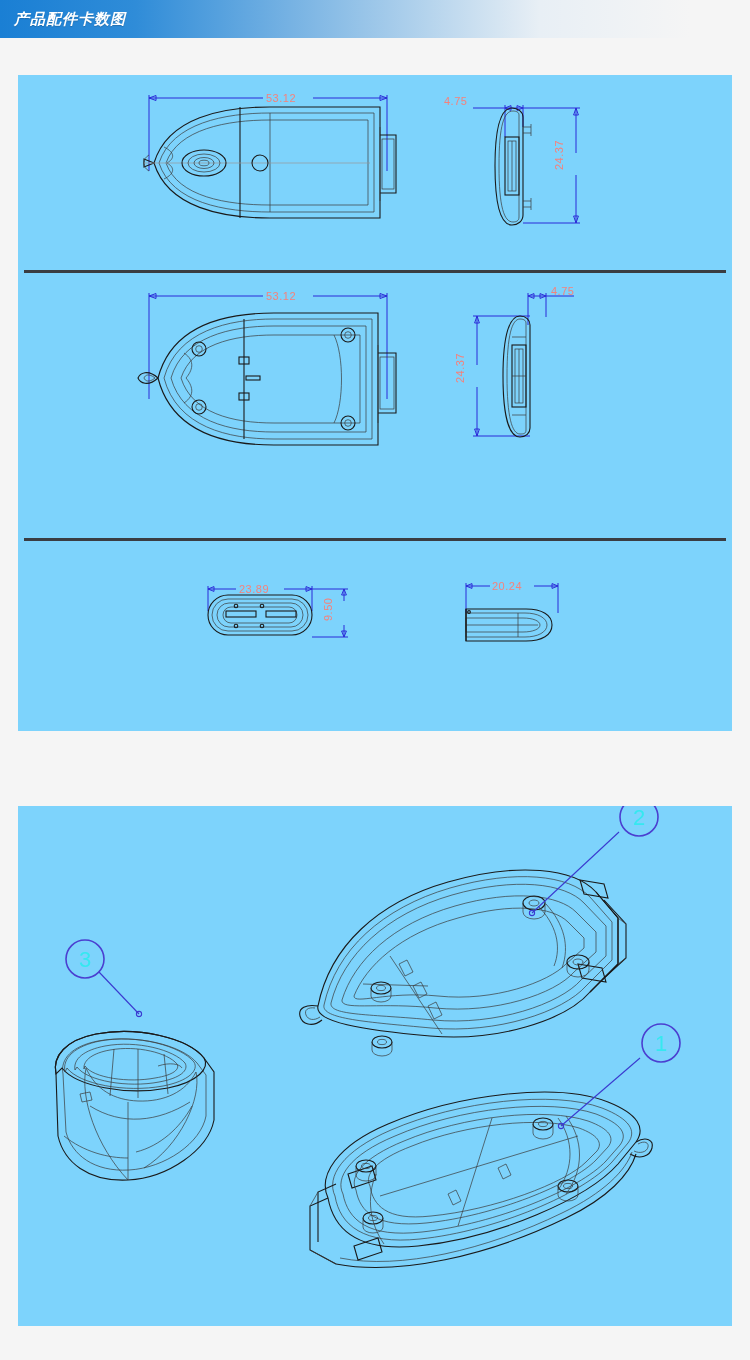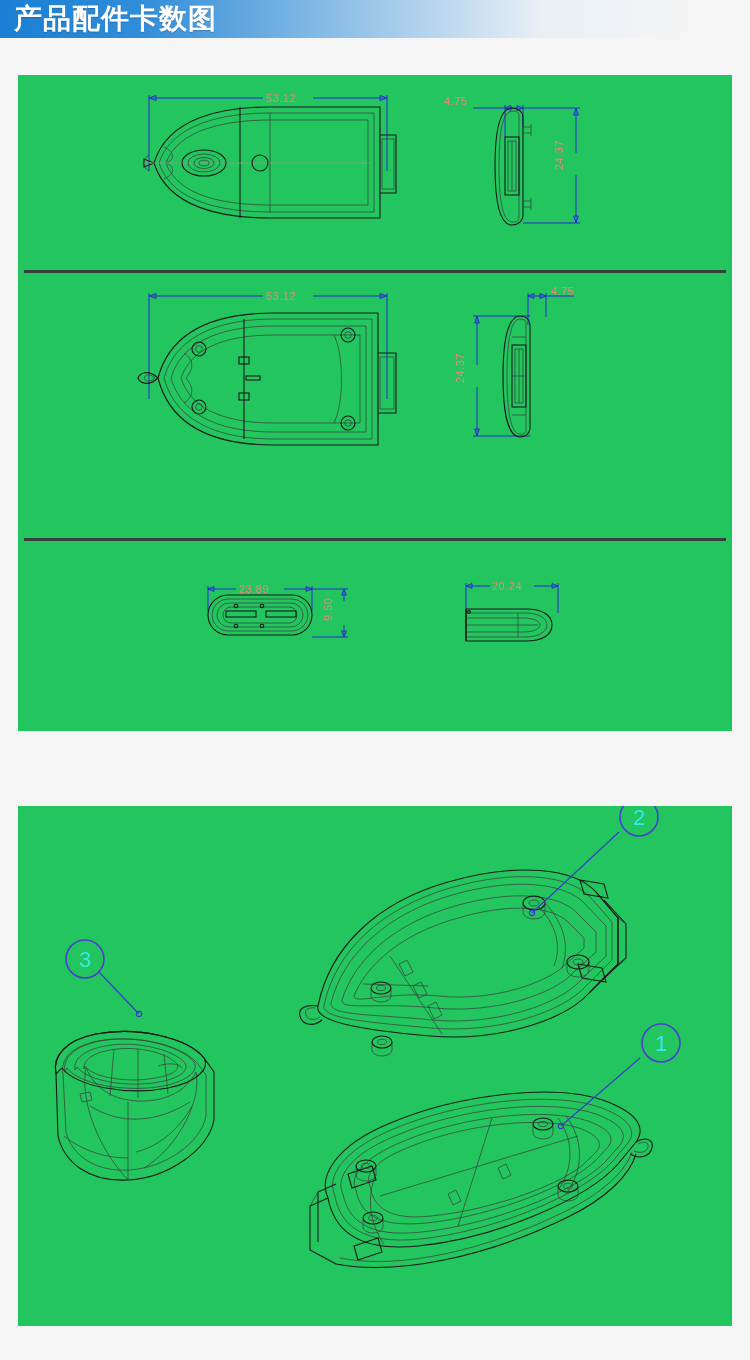--- a/index.html
+++ b/index.html
@@ -17,29 +17,30 @@
   }
   .section-banner {
     position: relative;
     height: 38px;
     background: linear-gradient(to right, #1a7fd4 0%, #2f8cd8 18%, #9dc7e9 50%, #e8eff5 72%, #f5f5f5 92%, #f5f5f5 100%);
     display: flex;
     align-items: center;
   }
   .section-banner .title {
     color: #ffffff;
-    font-size: 28px;
+    font-size: 15px;
     font-weight: bold;
     letter-spacing: 1px;
     padding-left: 14px;
     text-shadow: 0 1px 1px rgba(0,0,0,0.18);
     white-space: nowrap;
+    font-style: italic;
   }
   .panel {
-    background: #22c55e;
+    background: #7dd3fc;
     margin: 0 18px;
     position: relative;
   }
   .panel-assembly { margin-top: 25px; }
   .draw-row {
     position: relative;
     width: 100%;
     box-sizing: border-box;
   }
   .divider {

